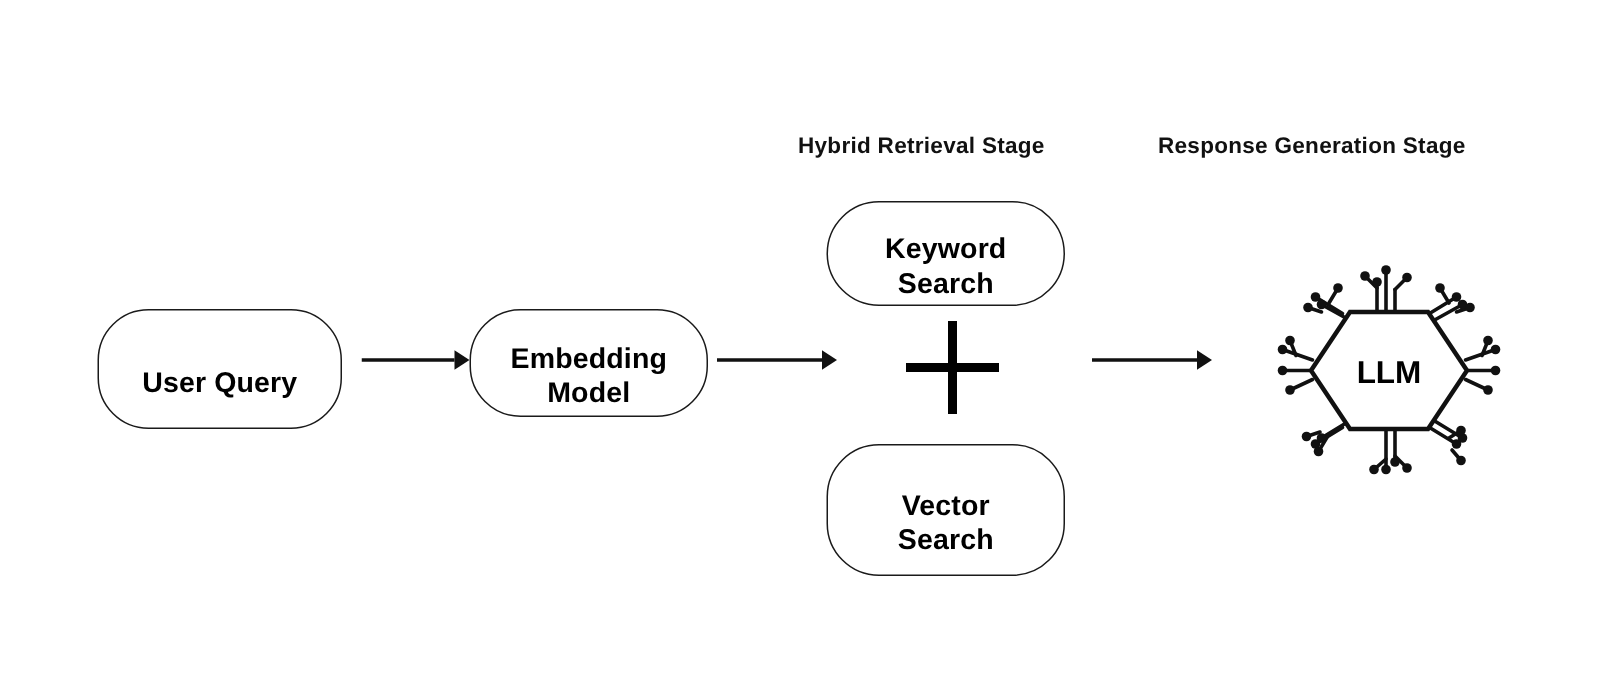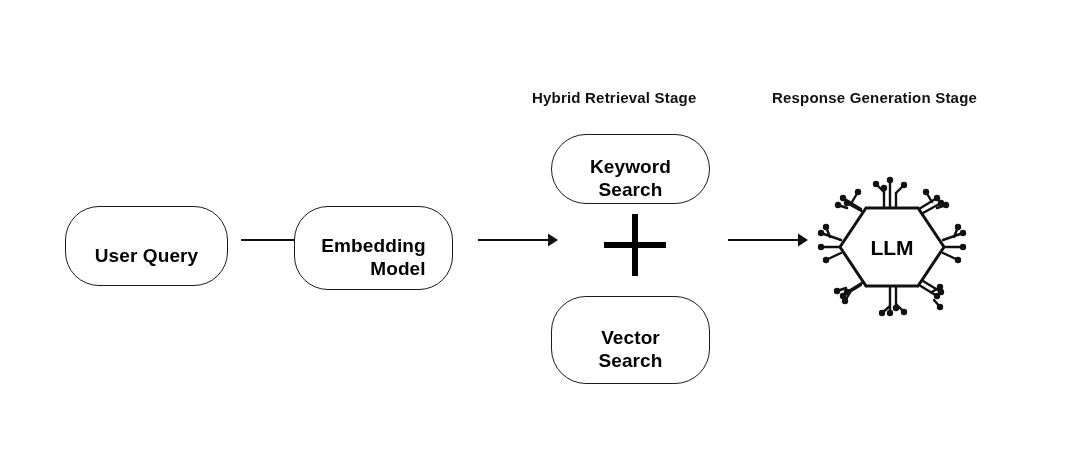--- a/index.html
+++ b/index.html
@@ -55,23 +55,22 @@
     letter-spacing: 0.1px;
     white-space: pre-line;
     margin-top: 18px;
   }
 
   #node-user-query {
     left: 65px;  top: 206px;  width: 163px; height: 80px;
     border-radius: 34px;
   }
   #node-embedding-model {
-    left: 294px; top: 206px;  width: 159px; height: 84px;
+    left: 313px; top: 206px;  width: 159px; height: 72px;
     border-radius: 34px;
-    text-align: right;
   }
   #node-keyword-search {
     left: 551px; top: 134px;  width: 159px; height: 70px;
     border-radius: 35px;
   }
   #node-vector-search {
     left: 551px; top: 296px;  width: 159px; height: 88px;
     border-radius: 35px;
   }
 
@@ -88,21 +87,21 @@
   
   #plus-combiner {
     position: absolute;
     left: 602px; top: 212px;
     width: 66px; height: 66px;
   }
 
   
   #node-llm {
     position: absolute;
-    left: 806px; top: 161px;
+    left: 840px; top: 161px;
     width: 172px; height: 172px;
   }
   .llm-label {
     font-family: "Liberation Sans", sans-serif;
     font-weight: bold;
     font-size: 21px;
     fill: #000000;
   }
 </style>
 </head>

